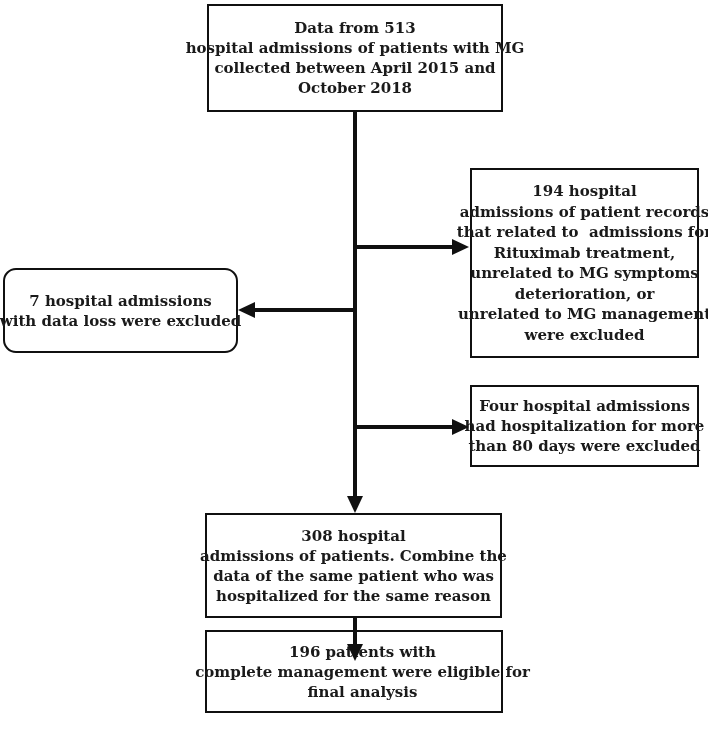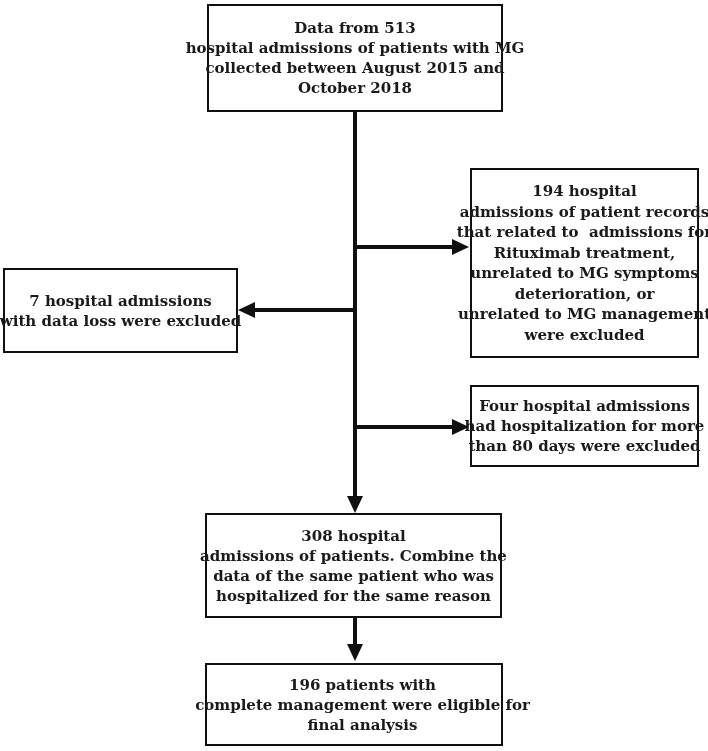--- a/index.html
+++ b/index.html
@@ -24,24 +24,24 @@
     text-align: center;
     font-size: 15px;
     font-weight: 600;
     line-height: 20px;
   }
   .box .line { white-space: pre; }
 
   
   .box-source            { left: 207px; top: 4px;   width: 296px; height: 108px; }
   .box-excl-rituximab    { left: 470px; top: 152px; width: 229px; height: 190px; line-height: 20.5px; margin-top: 16px; }
-  .box-excl-data-loss    { left: 3px;   top: 268px; width: 235px; height: 85px; }
+  .box-excl-data-loss    { left: 3px;   top: 268px; width: 235px; height: 85px; border-radius: 13px; }
   .box-excl-long-stay    { left: 470px; top: 385px; width: 229px; height: 82px; }
   .box-combined          { left: 205px; top: 513px; width: 297px; height: 105px; }
-  .box-final             { left: 205px; top: 663px; width: 298px; height: 83px; padding-left: 17px; }
+  .box-final             { left: 205px; top: 630px; width: 298px; height: 83px; padding-left: 17px; }
 
   
   .shaft-v { position: absolute; width: 3.4px;  background: #101010; }
   .shaft-h { position: absolute; height: 3.4px; background: #101010; }
   .head    { position: absolute; width: 0; height: 0; }
   .head-right { border-top: 8.5px solid transparent; border-bottom: 8.5px solid transparent; border-left: 17px solid #101010; }
   .head-left  { border-top: 8.5px solid transparent; border-bottom: 8.5px solid transparent; border-right: 17px solid #101010; }
   .head-down  { border-left: 8.5px solid transparent; border-right: 8.5px solid transparent; border-top: 17px solid #101010; }
 
   .trunk-shaft        { left: 353.3px; top: 112px;   height: 386px; }
@@ -61,21 +61,21 @@
 </style>
 </head>
 <body>
 
 <div class="canvas">
 
   <div class="box box-source">
     <div>
         <div class="line">Data from 513</div>
         <div class="line">hospital admissions of patients with MG</div>
-        <div class="line">collected between August 2015 and</div>
+        <div class="line">collected between April 2015 and</div>
         <div class="line">October 2018</div>
       </div>
   </div>
 
   <div class="box box-excl-rituximab">
     <div>
         <div class="line">194 hospital</div>
         <div class="line">admissions of patient records</div>
         <div class="line">that related to  admissions for</div>
         <div class="line">Rituximab treatment,</div>

